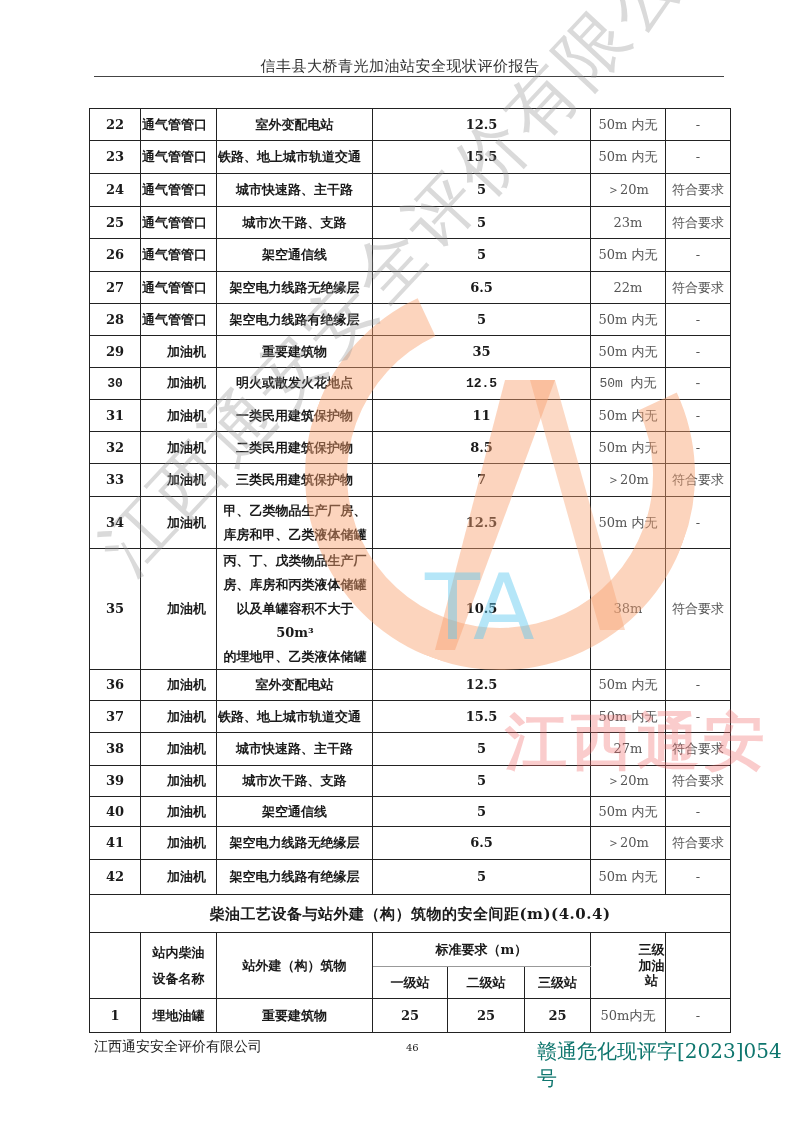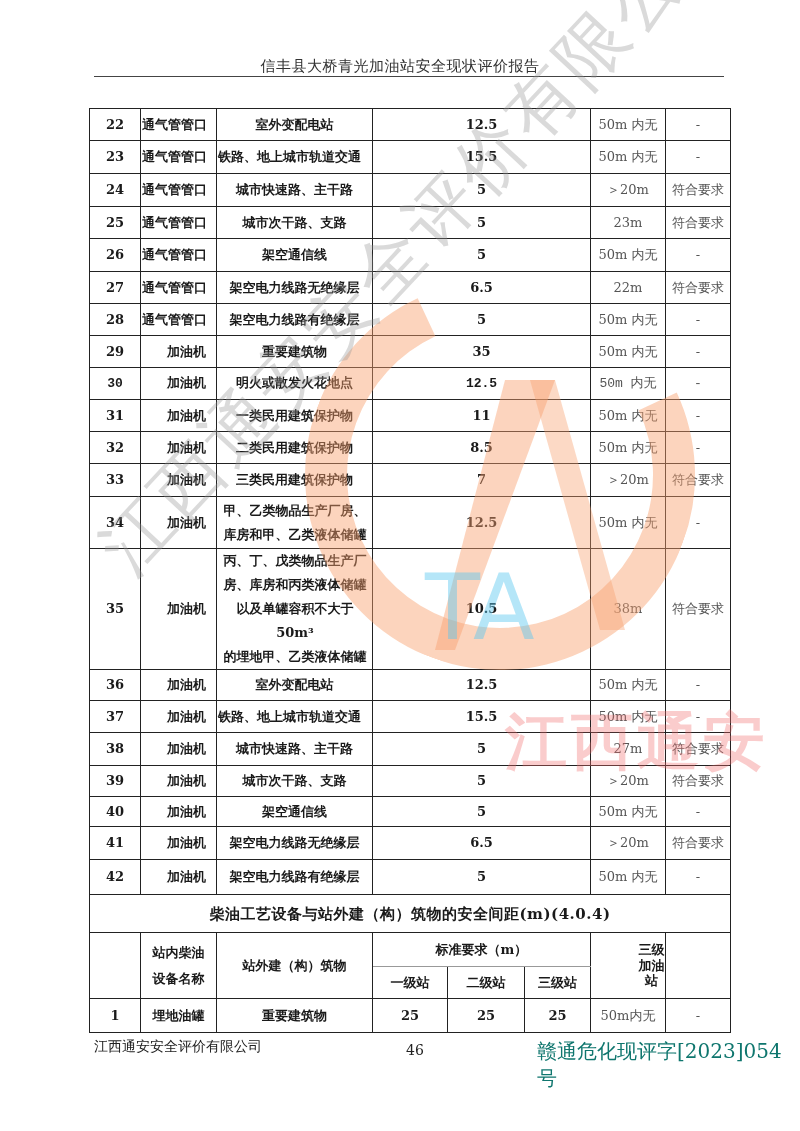--- a/index.html
+++ b/index.html
@@ -16,21 +16,21 @@
                   font-size: 13px; padding: 0; line-height: 1.2; font-weight: bold; }
   table.main td.c-item { text-align: left; padding-left: 1px; }
   table.main td.c-item.center { text-align: center; padding-left: 16px; }
   table.main td.light-r { font-weight: normal; color: #555; }
   td.multi { text-align: center; line-height: 24px !important; padding-left: 1px !important; }
   td.section-title { font-size: 15px !important; letter-spacing: 0.5px; }
   td.hdr { font-weight: bold; margin-top: 41px; }
   td.hdr-light { font-weight: normal; }
 
   .footer-left { position: absolute; left: 94px; top: 1038px; font-size: 14px; color: #222; }
-  .footer-center { position: absolute; left: 406px; top: 1042px; font-size: 14px; color: #222; }
+  .footer-center { position: absolute; left: 406px; top: 1042px; font-size: 10px; color: #222; }
   .footer-right { position: absolute; left: 537px; top: 1038px; font-size: 20px; color: #0f766e; }
 
   .wm { position: absolute; pointer-events: none; }
   .wm-circle { left: 305px; top: 280px; width: 390px; height: 390px; border-radius: 50%;
                border: 42px solid rgba(248, 160, 110, 0.45); box-sizing: border-box;
                border-top-color: transparent; transform: rotate(20deg); }
   .wm-a { left: 395px; top: 360px; width: 300px; height: 300px; }
   .wm-red { left: 505px; top: 700px; font-size: 62px; color: rgba(240, 110, 110, 0.35);
             font-family: "DejaVu Sans", sans-serif; font-weight: bold; letter-spacing: 4px; }
   .wm-diag { left: 80px; top: 530px; font-size: 70px; color: rgba(150, 150, 150, 0.35);

